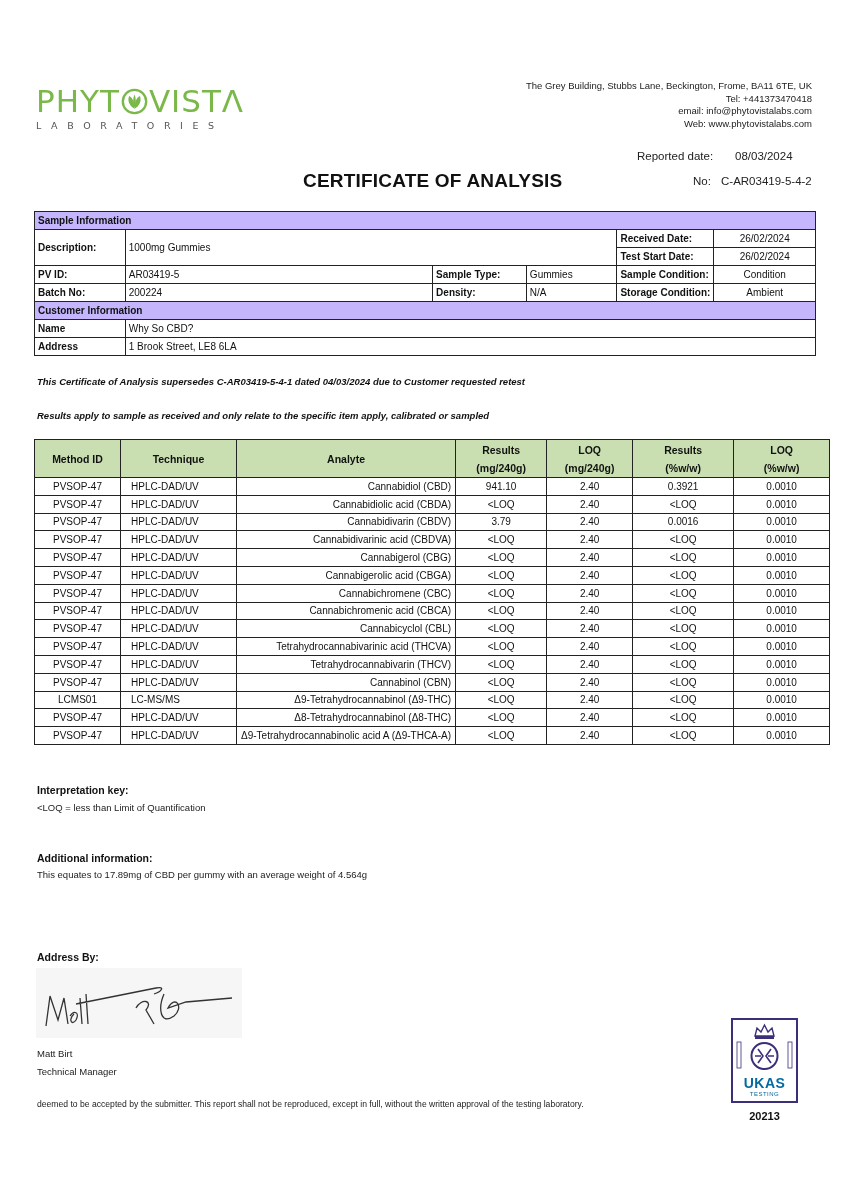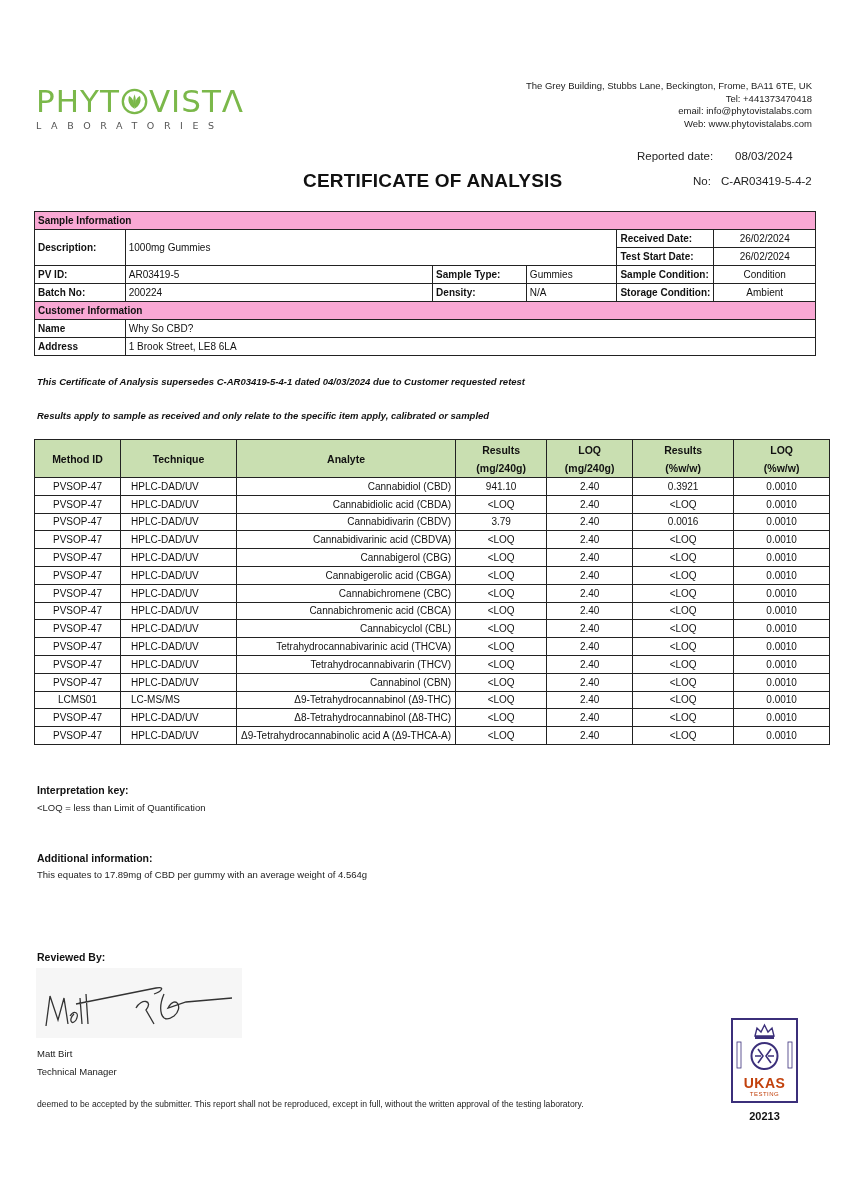--- a/index.html
+++ b/index.html
@@ -21,21 +21,21 @@
   .reported .lbl { display: inline-block; width: 98px; }
   .certno { left: 693px; top: 175px; font-size: 11.5px; color: #222; }
   .certno .lbl { display: inline-block; width: 28px; }
 
   .title { left: 303px; top: 170px; font-size: 19px; font-weight: 700; letter-spacing: 0.2px; }
 
   
   table { border-collapse: collapse; }
   .info-table { left: 34px; top: 211px; width: 782px; font-size: 10px; }
   .info-table td { border: 1.5px solid #222; height: 18px; padding: 0 3px; white-space: nowrap; }
-  .info-table .sect { background: #f9a8d4; font-weight: 700; height: 18px; }
+  .info-table .sect { background: #c4b5fd; font-weight: 700; height: 18px; }
   .info-table .b { font-weight: 700; }
   .info-table .c { text-align: center; }
 
   .note { left: 37px; font-size: 9.5px; font-style: italic; font-weight: 700; white-space: nowrap; }
 
   .res-table { left: 34px; top: 439px; font-size: 10px; }
   .res-table td, .res-table th { border: 1.5px solid #222; height: 17.8px; padding: 0 4px; white-space: nowrap; }
   .res-table thead th { background: #c9dfb1; font-weight: 700; text-align: center; font-size: 10.5px; height: 38px; }
   .res-table th .l1, .res-table th .l2 { display: block; line-height: 18px; }
   .res-table td { text-align: center; }
@@ -48,21 +48,21 @@
   .sec-h { left: 37px; font-size: 10.5px; font-weight: 700; }
   .sec-t { left: 37px; font-size: 9.5px; color: #222; }
 
   .sig { left: 36px; top: 968px; width: 206px; height: 70px; background: #f6f6f6; }
   .signer { left: 37px; font-size: 9.5px; color: #222; }
 
   .footer { left: 37px; top: 1098px; width: 690px; font-size: 8.6px; line-height: 12px; color: #222; }
 
   .ukas { left: 731px; top: 1018px; width: 67px; height: 85px; border: 2px solid #3b2f7a; }
   .ukas-num { left: 731px; top: 1110px; width: 67px; text-align: center; font-size: 11px; font-weight: 700; }
-  .ukas-txt { position: absolute; left: 0; width: 100%; text-align: center; color: #c2410c; }
+  .ukas-txt { position: absolute; left: 0; width: 100%; text-align: center; color: #0369a1; }
 </style>
 </head>
 <body>
 
 <div class="abs logo">
   <div class="logo-main">
     <span>PHYT</span>
     <svg width="27" height="27" viewBox="0 0 30 30">
       <circle cx="15" cy="15" r="13" fill="none" stroke="#7bb84a" stroke-width="2.6"></circle>
       <path d="M15 23 C9 20 7 14 9 9 C13 11 15 16 15 23 Z" fill="#7bb84a"></path>
@@ -333,21 +333,21 @@
   </tr>
     </tbody>
 </table>
 
 <div class="abs sec-h" style="top:784px;">Interpretation key:</div>
 <div class="abs sec-t" style="top:802px;">&lt;LOQ = less than Limit of Quantification</div>
 
 <div class="abs sec-h" style="top:852px;">Additional information:</div>
 <div class="abs sec-t" style="top:869px; font-family:'Liberation Sans', sans-serif;">This equates to 17.89mg of CBD per gummy with an average weight of 4.564g</div>
 
-<div class="abs sec-h" style="top:951px;">Reviewed By:</div>
+<div class="abs sec-h" style="top:951px;">Address By:</div>
 <div class="abs sig">
   <svg width="206" height="70" viewBox="0 0 206 70">
     <path d="M10 58 L14 28 L22 52 L28 30 L32 56 M34 48 C38 42 44 44 40 52 C36 58 32 52 38 46 M44 30 L46 56 M50 26 L52 56 M40 36 L120 20 C130 18 125 24 118 26" fill="none" stroke="#333" stroke-width="1.3"></path>
     <path d="M100 40 C105 30 118 32 110 42 L118 56 M128 26 C122 40 124 58 138 48 C148 40 140 26 132 40 L150 34 L196 30" fill="none" stroke="#333" stroke-width="1.3"></path>
   </svg>
 </div>
 <div class="abs signer" style="top:1048px;">Matt Birt</div>
 <div class="abs signer" style="top:1066px;">Technical Manager</div>
 
 <div class="abs ukas">

